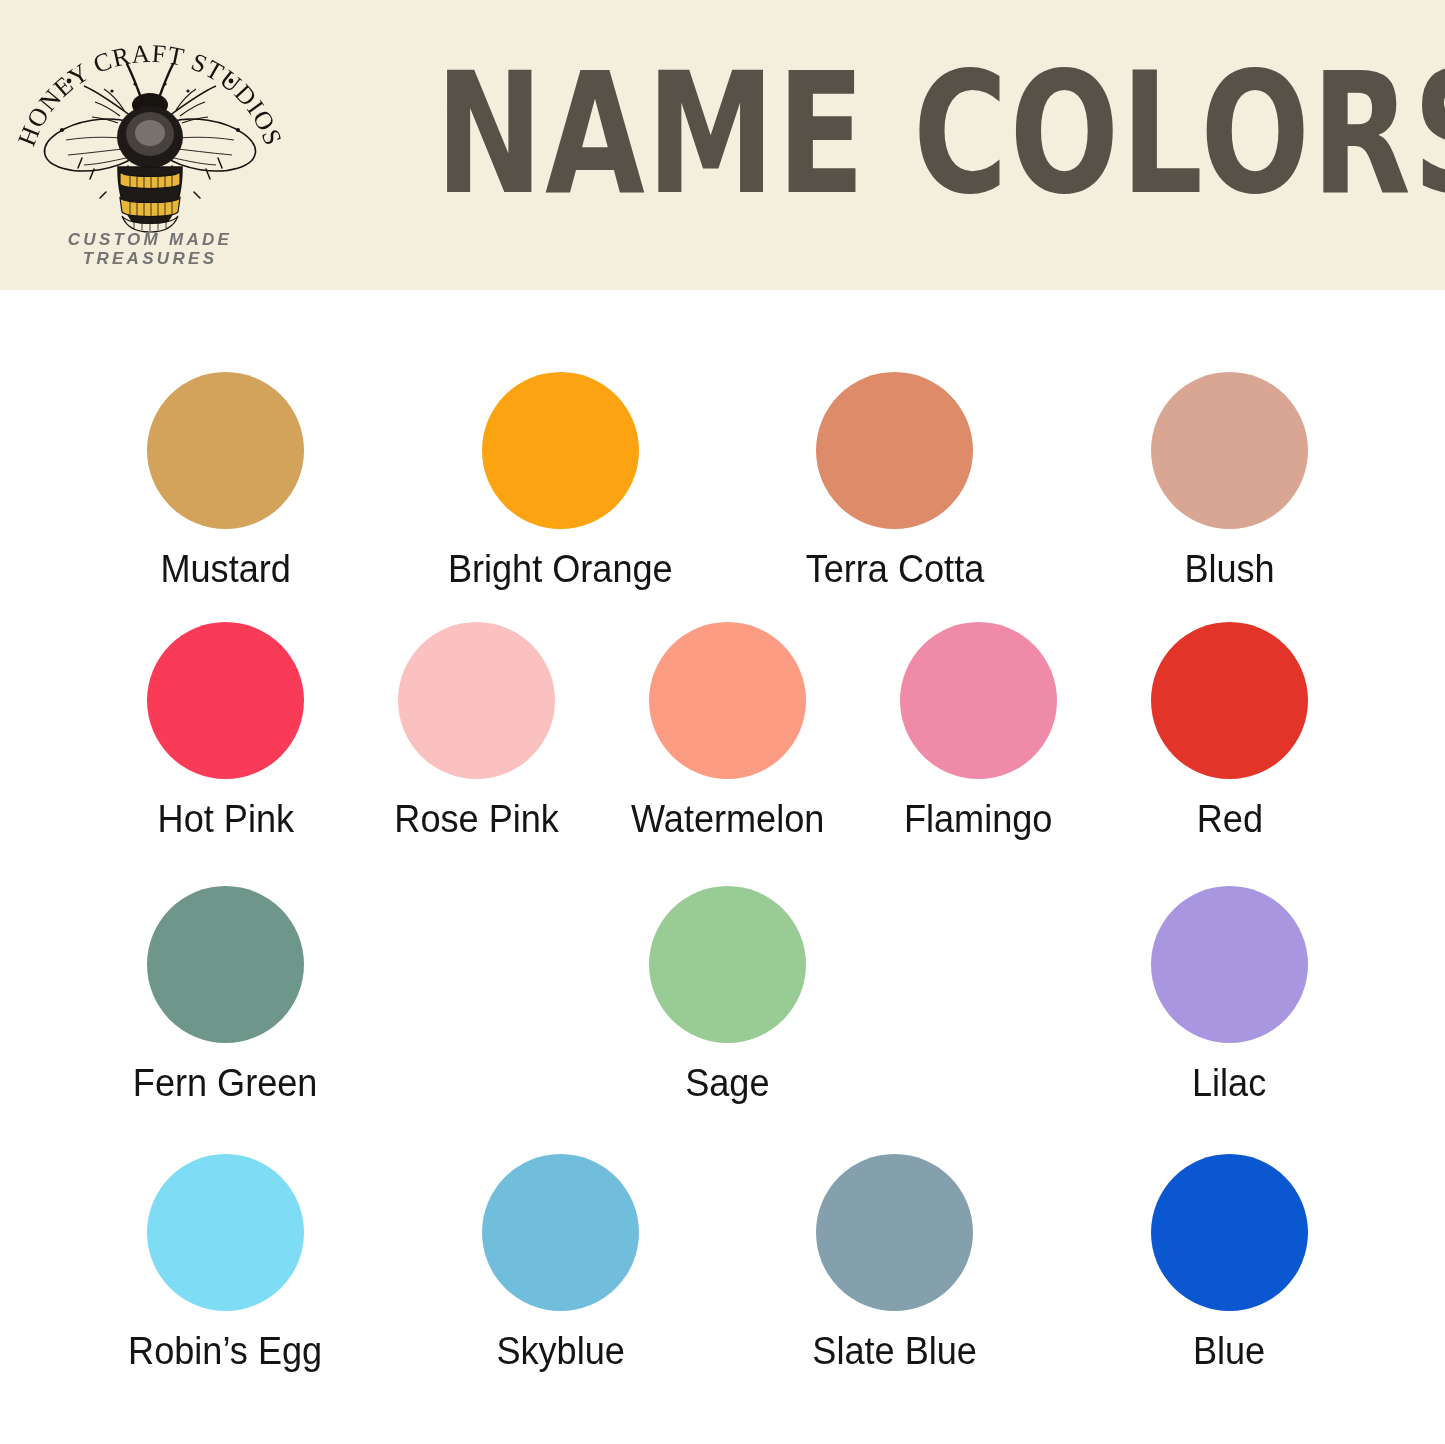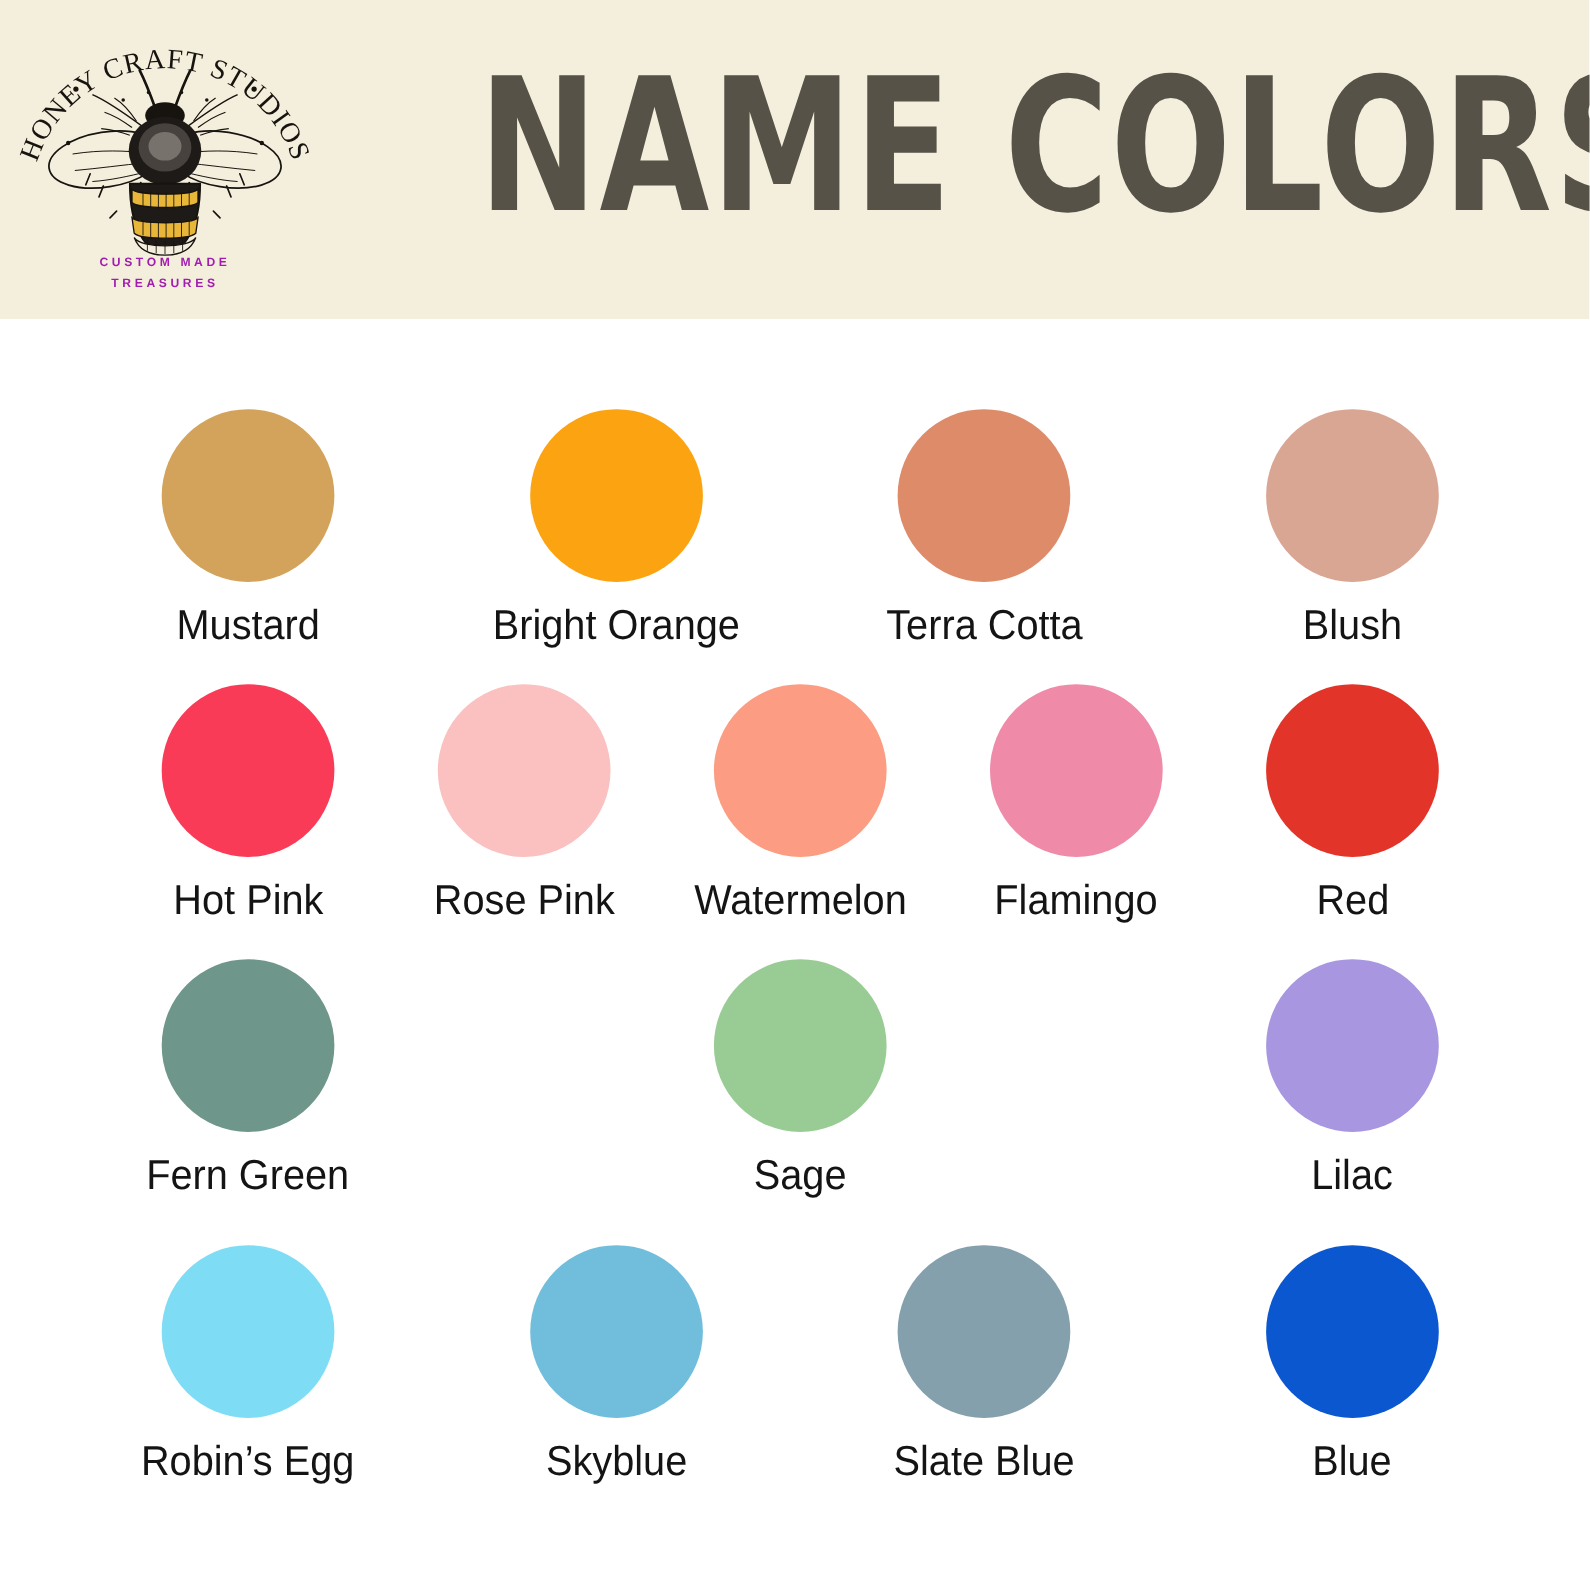--- a/index.html
+++ b/index.html
@@ -45,25 +45,26 @@
     fill: #17130f;
   }
 
   .tagline {
     position: absolute;
     left: 0px;
     top: 224px;
     width: 300px;
     text-align: center;
     font-family: "Liberation Sans", sans-serif;
-    font-size: 11px;
+    font-size: 17px;
     font-weight: bold;
     letter-spacing: 3.3px;
     line-height: 19px;
-    color: #a21caf;
+    color: #737373;
+    font-style: italic;
   }
 
   .page-title {
     position: absolute;
     left: 380px;
     top: 44px;
     width: 790px;
     text-align: center;
     font-family: "DejaVu Sans", sans-serif;
     font-weight: bold;
@@ -89,22 +90,22 @@
   .row {
     position: absolute;
     left: 100px;
     width: 1255px;
     height: 250px;
     display: flex;
     justify-content: space-between;
   }
   .row-0 { top: 82px; }
   .row-1 { top: 332px; }
-  .row-2 { top: 582px; }
-  .row-3 { top: 842px; }
+  .row-2 { top: 596px; }
+  .row-3 { top: 864px; }
 
   .swatch {
     width: 251px;
     display: flex;
     flex-direction: column;
     align-items: center;
   }
 
   .dot {
     width: 157px;

